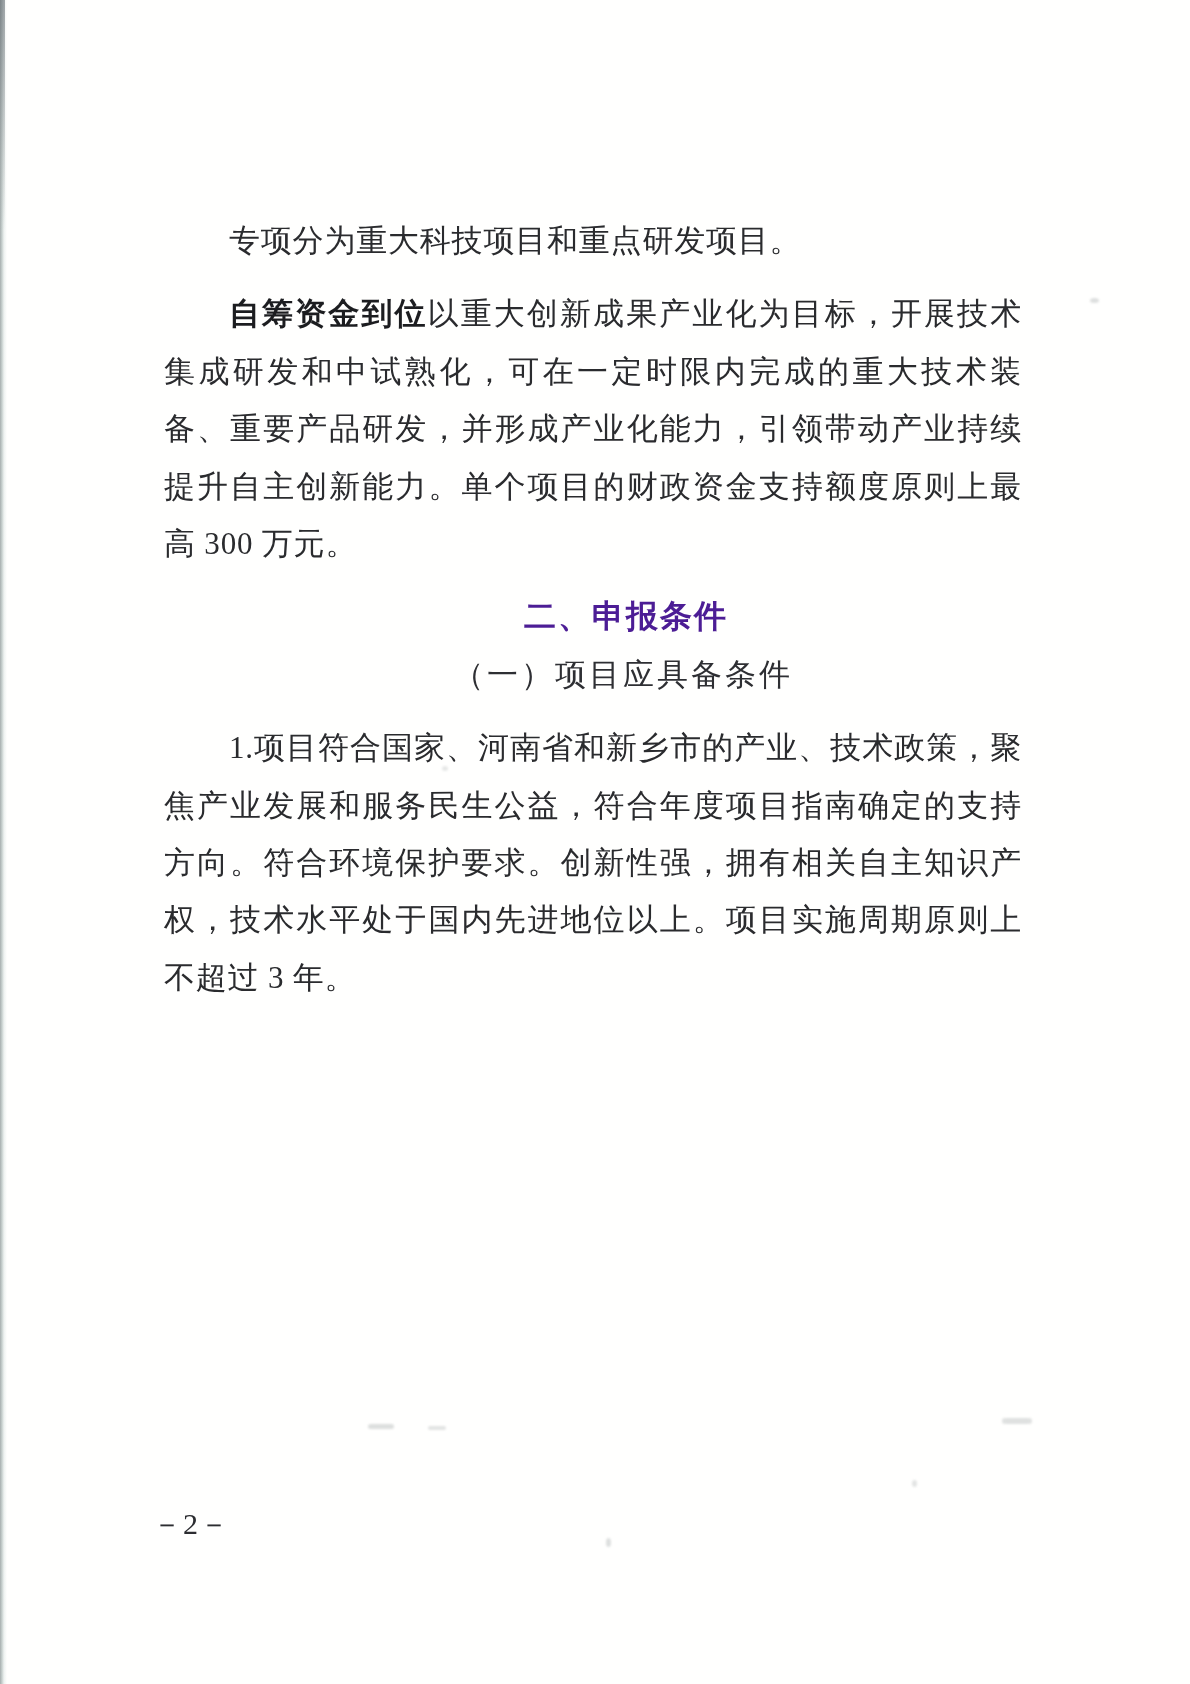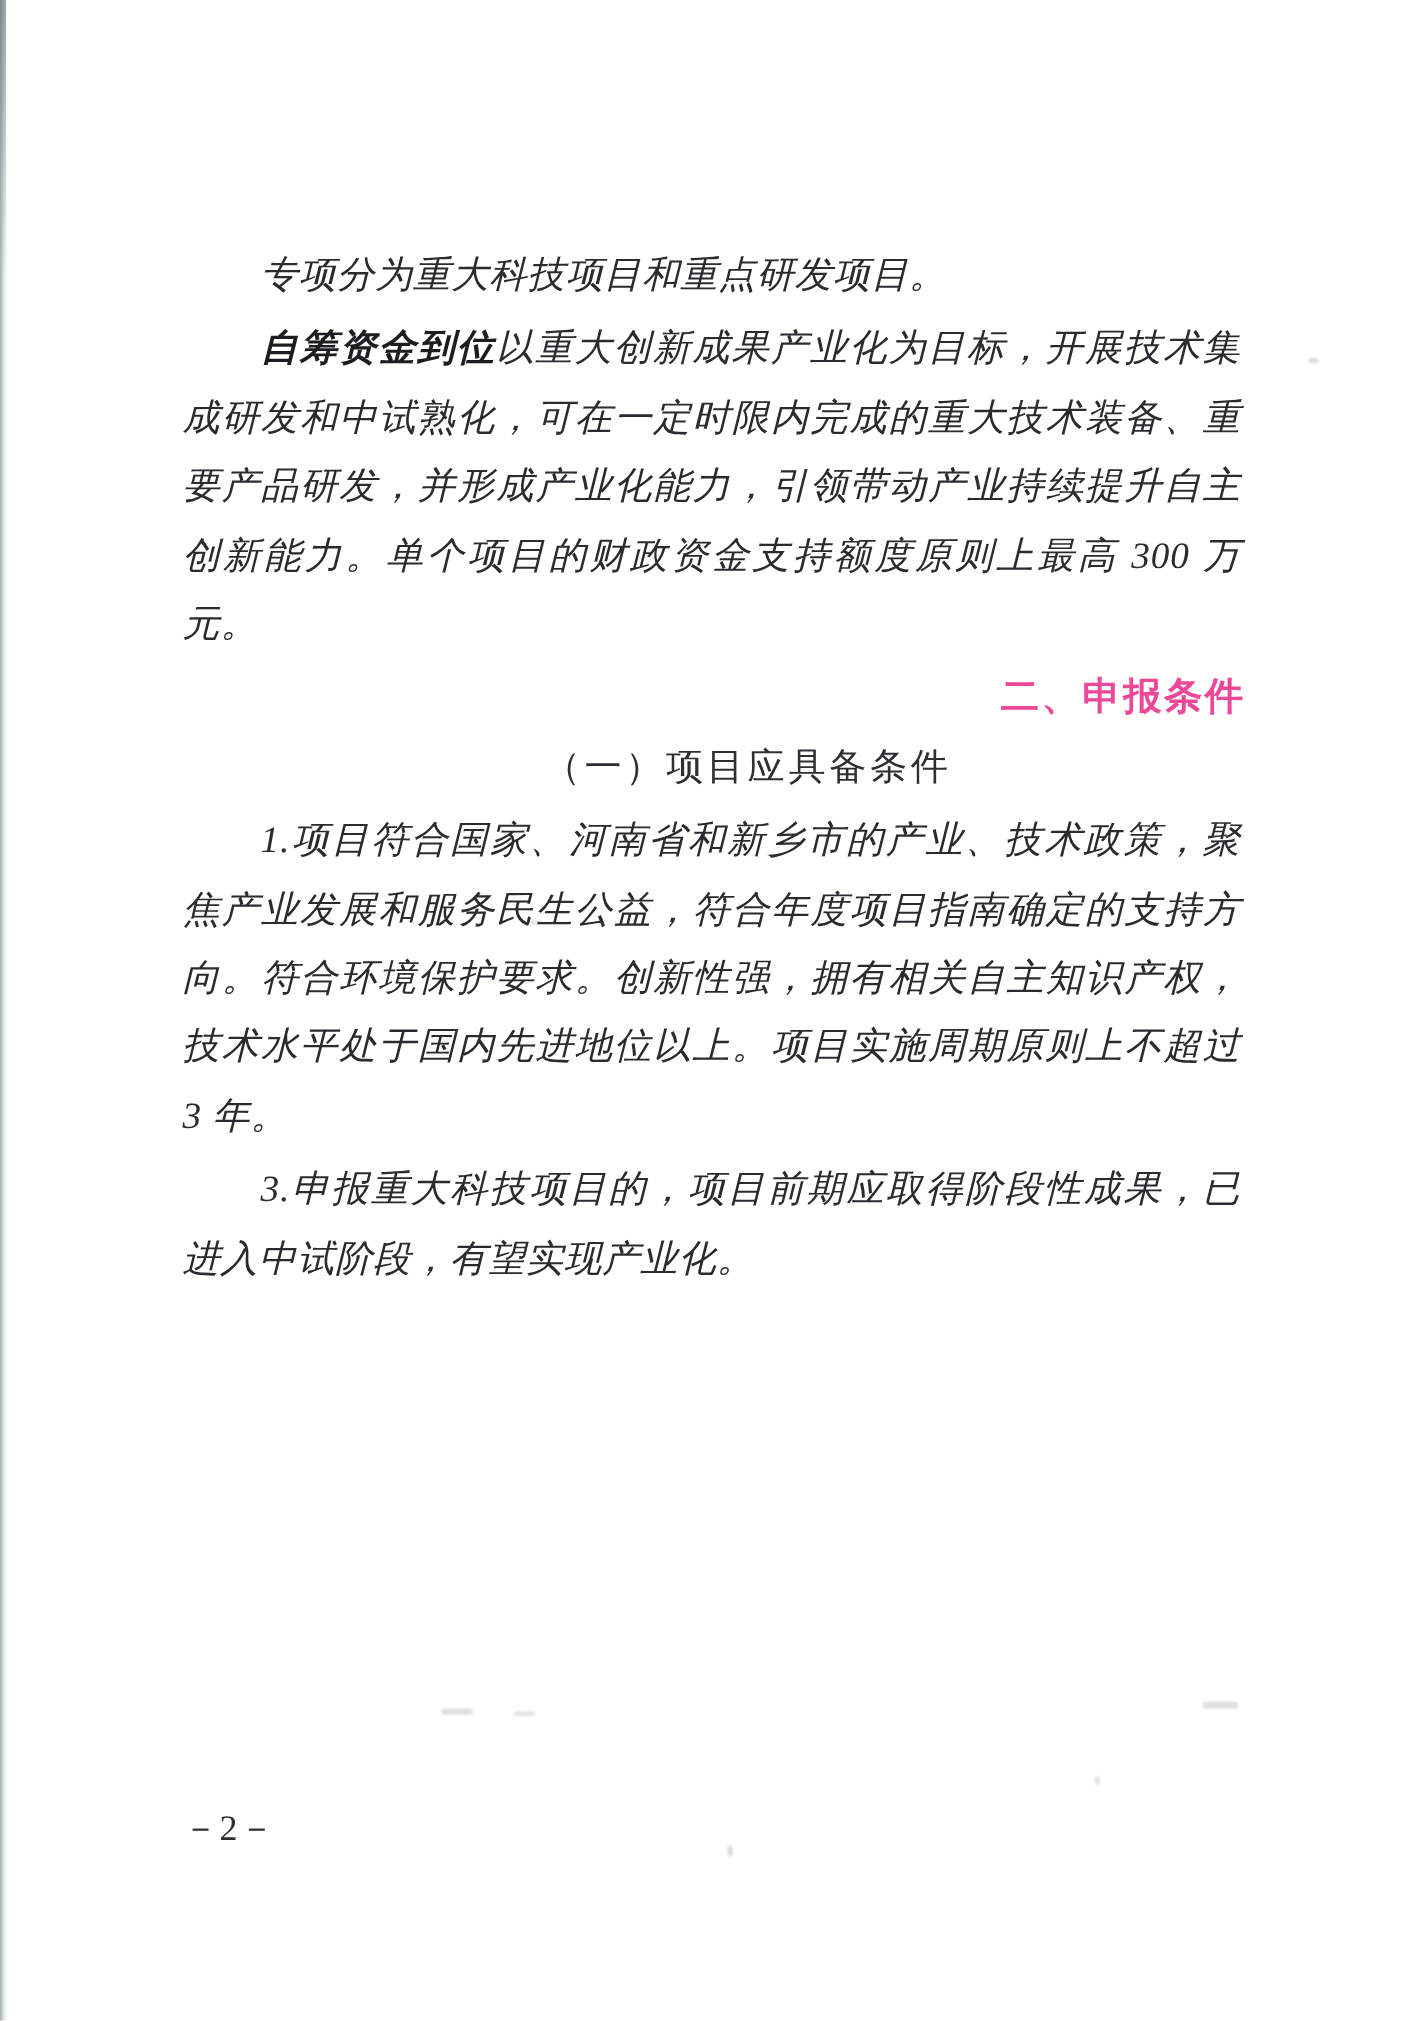--- a/index.html
+++ b/index.html
@@ -42,39 +42,38 @@
     top: 196px;
     width: 890px;
     font-size: 31px;
     line-height: 57.4px;
     letter-spacing: 0.8px;
     color: #2a2b2e;
     text-align: justify;
     text-justify: inter-character;
   }
   .para {
-    margin: 4px;
+    margin: 16px;
     text-indent: 65px;
-    font-style: italic;
   }
   .lead {
     font-family: "Liberation Sans", "DejaVu Sans", sans-serif;
     font-weight: 700;
     color: #1c1d20;
   }
   .heading {
     margin: 0;
     text-indent: 66px;
     font-family: "Liberation Sans", "DejaVu Sans", sans-serif;
     font-weight: 700;
     font-size: 32px;
     line-height: 57.4px;
     letter-spacing: 2px;
-    color: #ec4899;
-    text-align: right;
+    color: #4c1d95;
+    text-align: center;
   }
   .subheading {
     margin: 0;
     text-indent: 60px;
     font-weight: 400;
     font-size: 31px;
     line-height: 57.4px;
     letter-spacing: 3px;
     color: #2e2f33;
     text-align: center;
@@ -124,23 +123,20 @@
 
     <h2 class="heading">二、申报条件</h2>
 
     <h3 class="subheading">（一）项目应具备条件</h3>
 
     <p class="para">
       <span>1.项目符合国家、河南省和新乡市的产业、技术政策，聚焦产业发展和服务民生公益，符合年度项目指南确定的支持方向。符合环境保护要求。创新性强，拥有相关自主知识产权，技术水平处于国内先进地位以上。项目实施周期原则上不超过 3 年。</span>
     </p>
 
 
-    <p class="para">
-      <span>3.申报重大科技项目的，项目前期应取得阶段性成果，已进入中试阶段，有望实现产业化。</span>
-    </p>
 
 
   </main>
 
   <span class="page-number">－2－</span>
 
   <i class="speck s1"></i>
   <i class="speck s2"></i>
   <i class="speck s3"></i>
   <i class="speck s4"></i>

